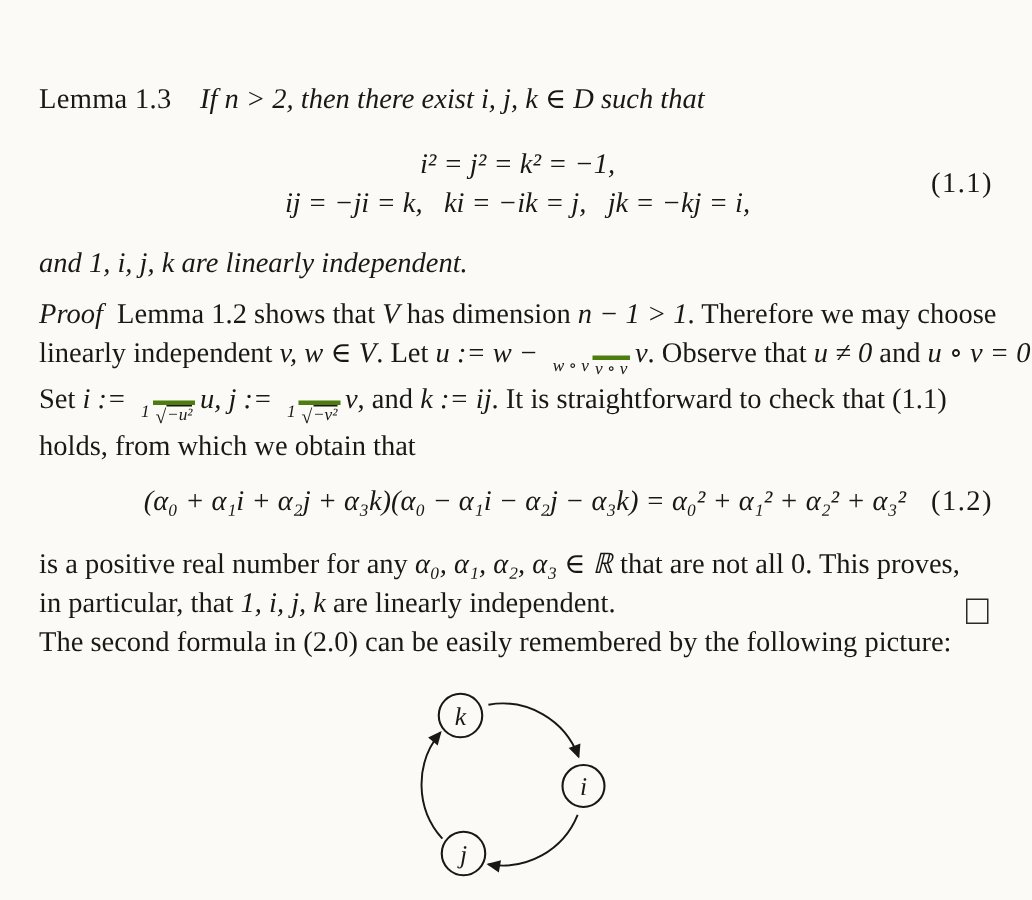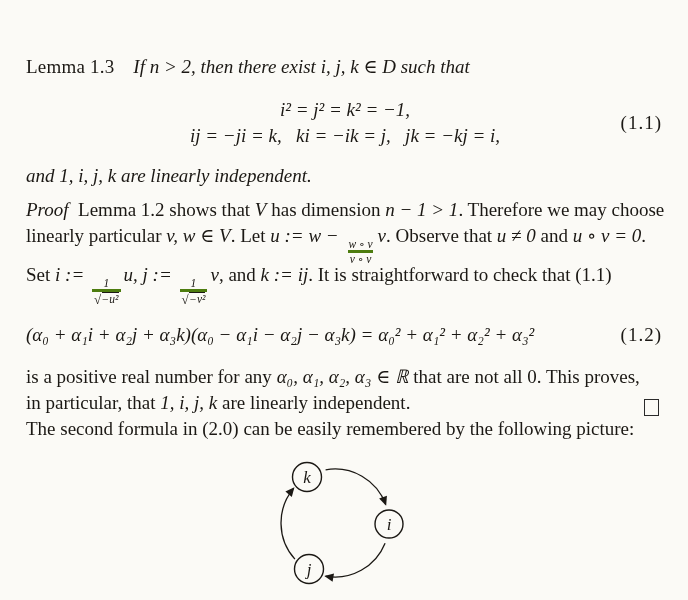--- a/index.html
+++ b/index.html
@@ -16,24 +16,24 @@
   .s-i{font-style:italic}
   .s-b{font-weight:normal;letter-spacing:.2px}
   .indent1{text-indent:22px}
   
   .eq{text-align:center;font-style:italic}
   .eq .eqline{white-space:nowrap}
   .eqtag{
     position:absolute;right:2px;top:50%;transform:translateY(-50%);
     font-style:normal;letter-spacing:1px
   }
-  .eq12body{display:block;text-align:left;padding-right:60px;white-space:nowrap}
+  .eq12body{display:block;text-align:right;padding-right:60px;white-space:nowrap}
   
   .frac{
-    display:inline-flex;flex-direction:column;align-items:center;justify-content:center;
+    display:inline-flex;flex-direction:row;align-items:center;justify-content:center;
     height:20px;vertical-align:-6px;font-size:11.5px;line-height:1.08;
     font-style:italic;margin:0 3px;
   }
   .fnum{padding:0 2px}
   .fden{border-top:3px solid #4d7c0f;padding:0 2px;display:inline-flex;align-items:flex-end}
   .sq{font-style:normal;font-size:13px;line-height:1;margin-right:.5px}
   .rad{border-top:1px solid #1b1814}
   
   .qed{
     position:absolute;right:29px;top:399px;width:13px;height:15px;
@@ -63,37 +63,38 @@
     <div class="eqline">ij = −ji = k,  ki = −ik = j,  jk = −kj = i,</div>
     <span class="eqtag">(1.1)</span>
   </div>
 
   <div class="block" style="top:163px">
     <div class="tline"><span class="s-i">and 1, i, j, k are linearly independent.</span></div>
   </div>
 
   <div class="block" style="top:197px">
     <div class="tline"><span class="s-i">Proof</span><span class="s-r"> Lemma 1.2 shows that </span><span class="s-i">V</span><span class="s-r"> has dimension </span><span class="s-i">n − 1 &gt; 1</span><span class="s-r">. Therefore we may choose</span></div>
-    <div class="tline"><span class="s-r">linearly particular </span><span class="s-i">v, w ∈ V</span><span class="s-r">. Let </span><span class="s-i">u := w − </span><span class="frac">
+    <div class="tline"><span class="s-r">linearly independent </span><span class="s-i">v, w ∈ V</span><span class="s-r">. Let </span><span class="s-i">u := w − </span><span class="frac">
           <span class="fnum">w ∘ v</span>
           <span class="fden">v ∘ v</span>
         </span><span class="s-i">v</span><span class="s-r">. Observe that </span><span class="s-i">u ≠ 0</span><span class="s-r"> and </span><span class="s-i">u ∘ v = 0</span><span class="s-r">.</span></div>
     <div class="tline"><span class="s-r">Set </span><span class="s-i">i := </span><span class="frac">
           <span class="fnum">1</span>
           <span class="fden">
             <span class="sq">√</span>
             <span class="rad">−u²</span>
           </span>
         </span><span class="s-i">u, j := </span><span class="frac">
           <span class="fnum">1</span>
           <span class="fden">
             <span class="sq">√</span>
             <span class="rad">−v²</span>
           </span>
         </span><span class="s-i">v</span><span class="s-r">, and </span><span class="s-i">k := ij</span><span class="s-r">. It is straightforward to check that (1.1)</span></div>
+    <div class="tline"><span class="s-r">holds, from which we obtain that</span></div>
   </div>
 
   <div class="block eq" style="top:322px">
     <span class="eq12body">(α₀ + α₁i + α₂j + α₃k)(α₀ − α₁i − α₂j − α₃k) = α₀² + α₁² + α₂² + α₃²</span>
     <span class="eqtag">(1.2)</span>
   </div>
 
   <div class="block" style="top:364px">
     <div class="tline"><span class="s-r">is a positive real number for any </span><span class="s-i">α₀, α₁, α₂, α₃ ∈ ℝ</span><span class="s-r"> that are not all 0. This proves,</span></div>
     <div class="tline"><span class="s-r">in particular, that </span><span class="s-i">1, i, j, k</span><span class="s-r"> are linearly independent.</span></div>

